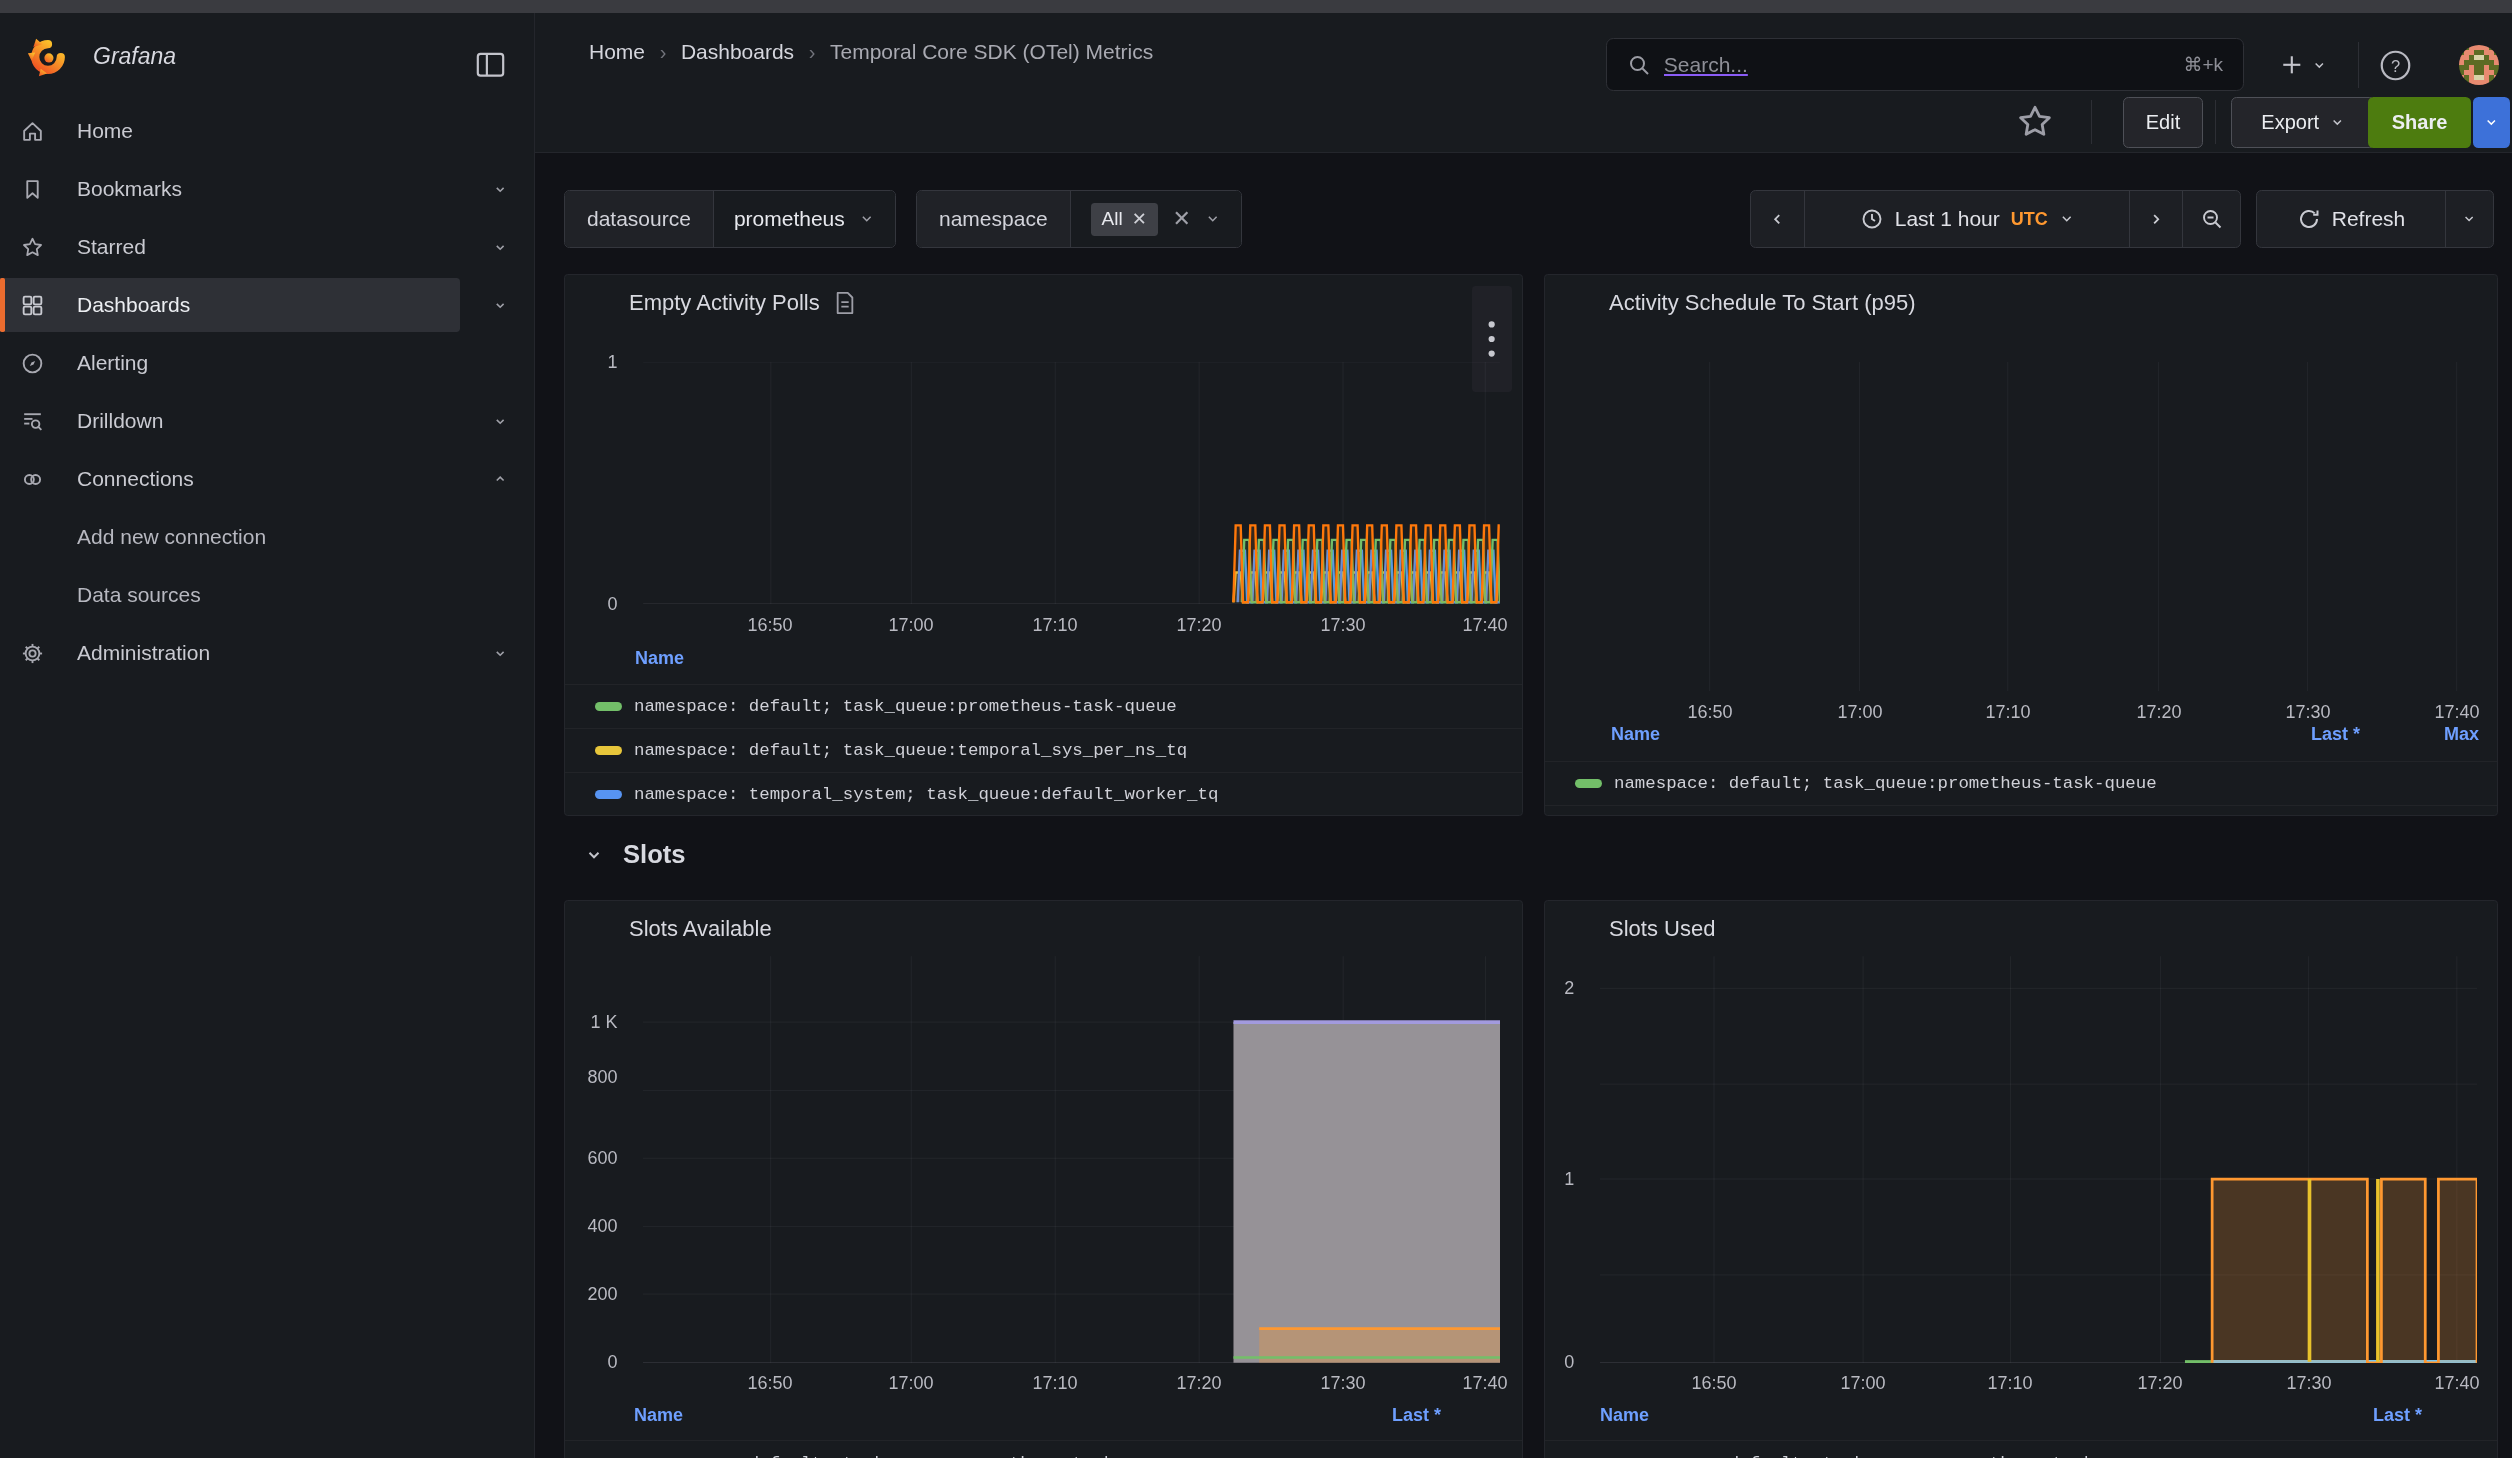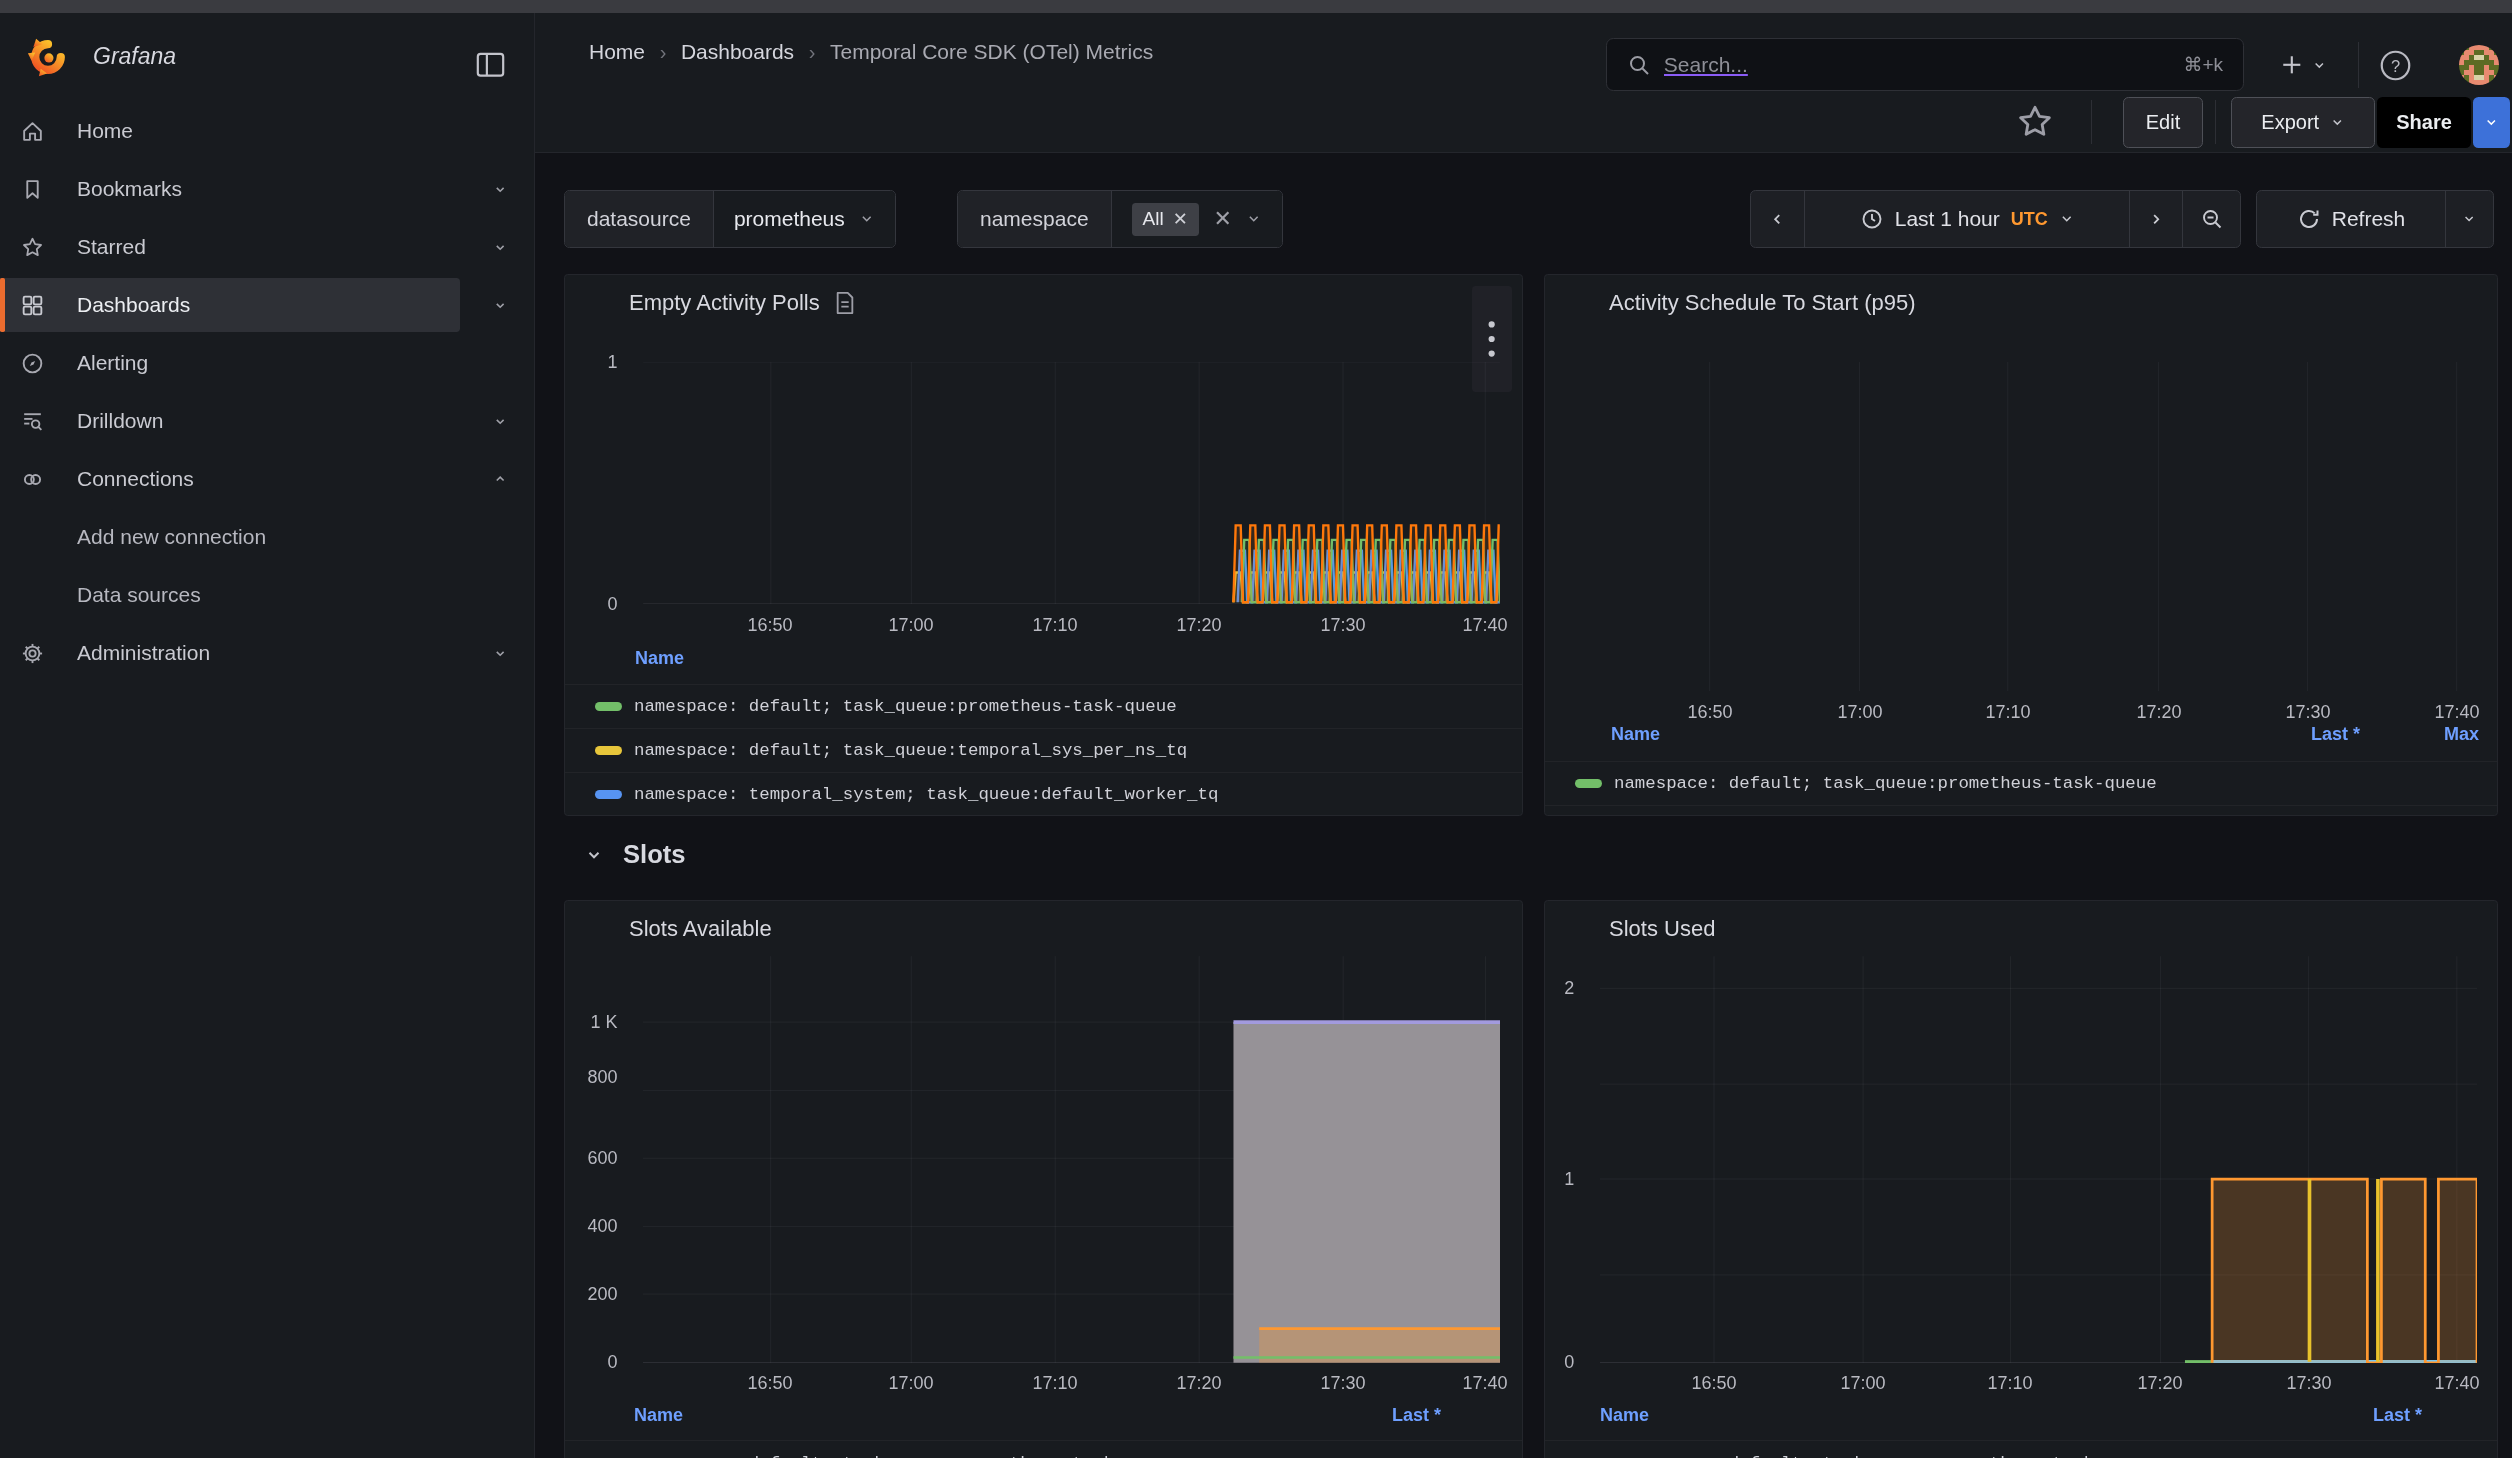--- a/index.html
+++ b/index.html
@@ -43,21 +43,21 @@
   .side-item.child .side-label { color:#b7b8c0; }
 
   
   #subbar { left:535px; top:91px; width:1977px; height:62px; background:#181b1f; border-bottom:0.9px solid #24262c; }
   #fav-star { right:457px; top:11px; width:40px; height:40px; cursor:pointer; }
   .sub-divider { top:9px; width:0.9px; height:44px; background:#2d2f35; }
   .btn { position:absolute; top:5.5px; height:51px; border-radius:5.5px; display:flex; align-items:center; justify-content:center;
     font-size:20px; color:#eceef1; cursor:pointer; background:#24252a; border:0.9px solid #4e5057; gap:11px; }
   #edit-btn { right:309px; width:80px; }
   #export-btn { right:137px; width:144px; }
-  #share-btn { right:41px; width:94px; background:#000000; border:none; font-weight:bold; }
+  #share-btn { right:41px; width:103px; background:#4d7c0f; border:none; font-weight:bold; }
   #share-chevron { right:1.8px; width:37px; background:#3d71d9; border:none; }
 
   
   .var-group { position:absolute; top:190px; height:58px; display:flex; border:0.9px solid #34363d; border-radius:5.5px; overflow:hidden; }
   .var-label { background:#202227; display:flex; align-items:center; padding:0 22px; font-size:21px; color:#d2d3da; border-right:0.9px solid #34363d; }
   .var-value { background:#181b1f; display:flex; align-items:center; gap:14.6px; padding:0 20px; font-size:21px; color:#e8e9ee; cursor:pointer; }
   .chip { background:#3e4046; border-radius:3.7px; display:flex; align-items:center; gap:9px; padding:5.5px 11px; font-size:19px; cursor:pointer; }
   .x-glyph { color:#cfd0d6; font-size:18px; }
   .x-clear { color:#9fa0a8; font-size:22px; cursor:pointer; }
   .timebar-group { position:absolute; top:190px; height:58px; display:flex; border:0.9px solid #34363d; border-radius:5.5px; background:#1d1f24; overflow:hidden; }
@@ -364,21 +364,21 @@
 
 <div class="var-group" style="left:564px">
   <div class="var-label">datasource</div>
   <div class="var-value">
     <span>prometheus</span>
     <svg class="icon" width="15.5" height="15.5" viewBox="0 0 24 24">
       <polyline points="6,9 12,15 18,9" stroke="#9fa0a8" stroke-width="2.4" fill="none"></polyline>
     </svg>
   </div>
 </div>
-<div class="var-group" style="left:957px">
+<div class="var-group" style="left:916px">
   <div class="var-label">namespace</div>
   <div class="var-value">
     <span class="chip">
       <span>All</span>
       <span class="x-glyph">✕</span>
     </span>
     <span class="x-clear">✕</span>
     <svg class="icon" width="15.5" height="15.5" viewBox="0 0 24 24">
       <polyline points="6,9 12,15 18,9" stroke="#9fa0a8" stroke-width="2.4" fill="none"></polyline>
     </svg>

